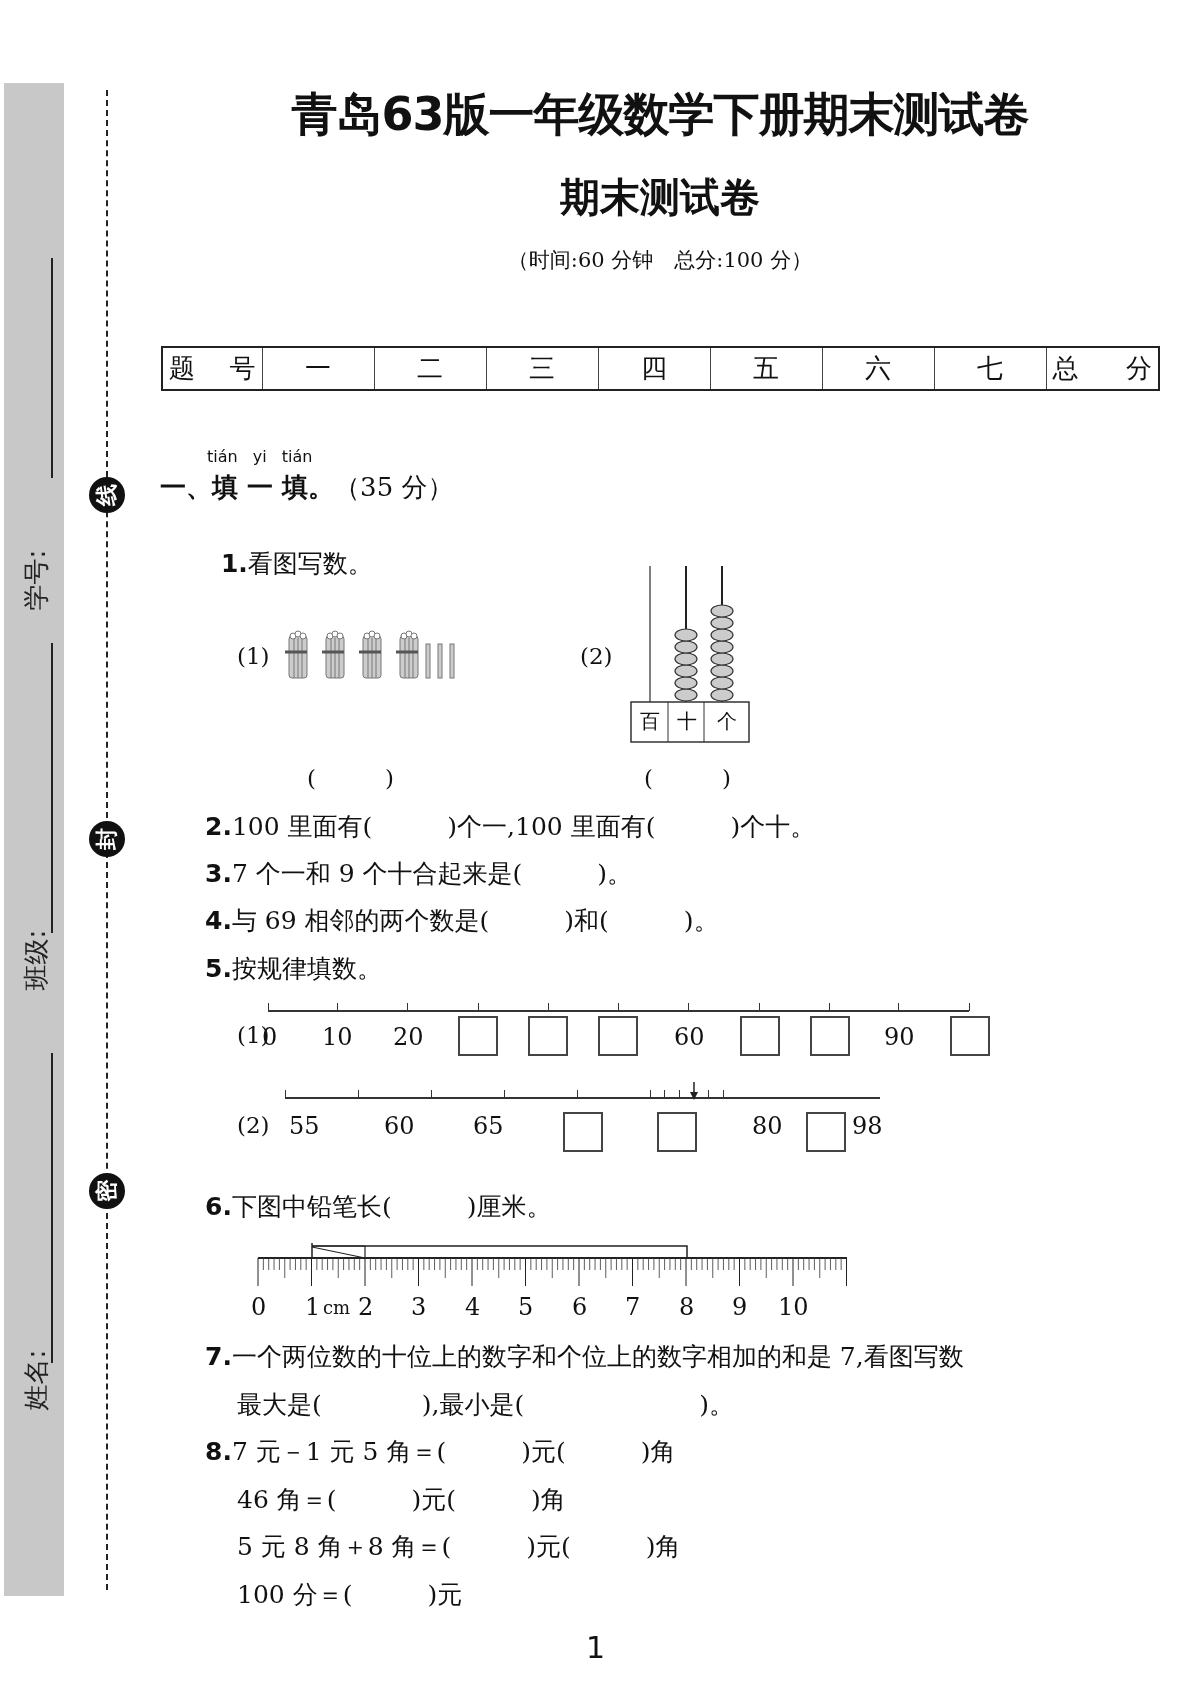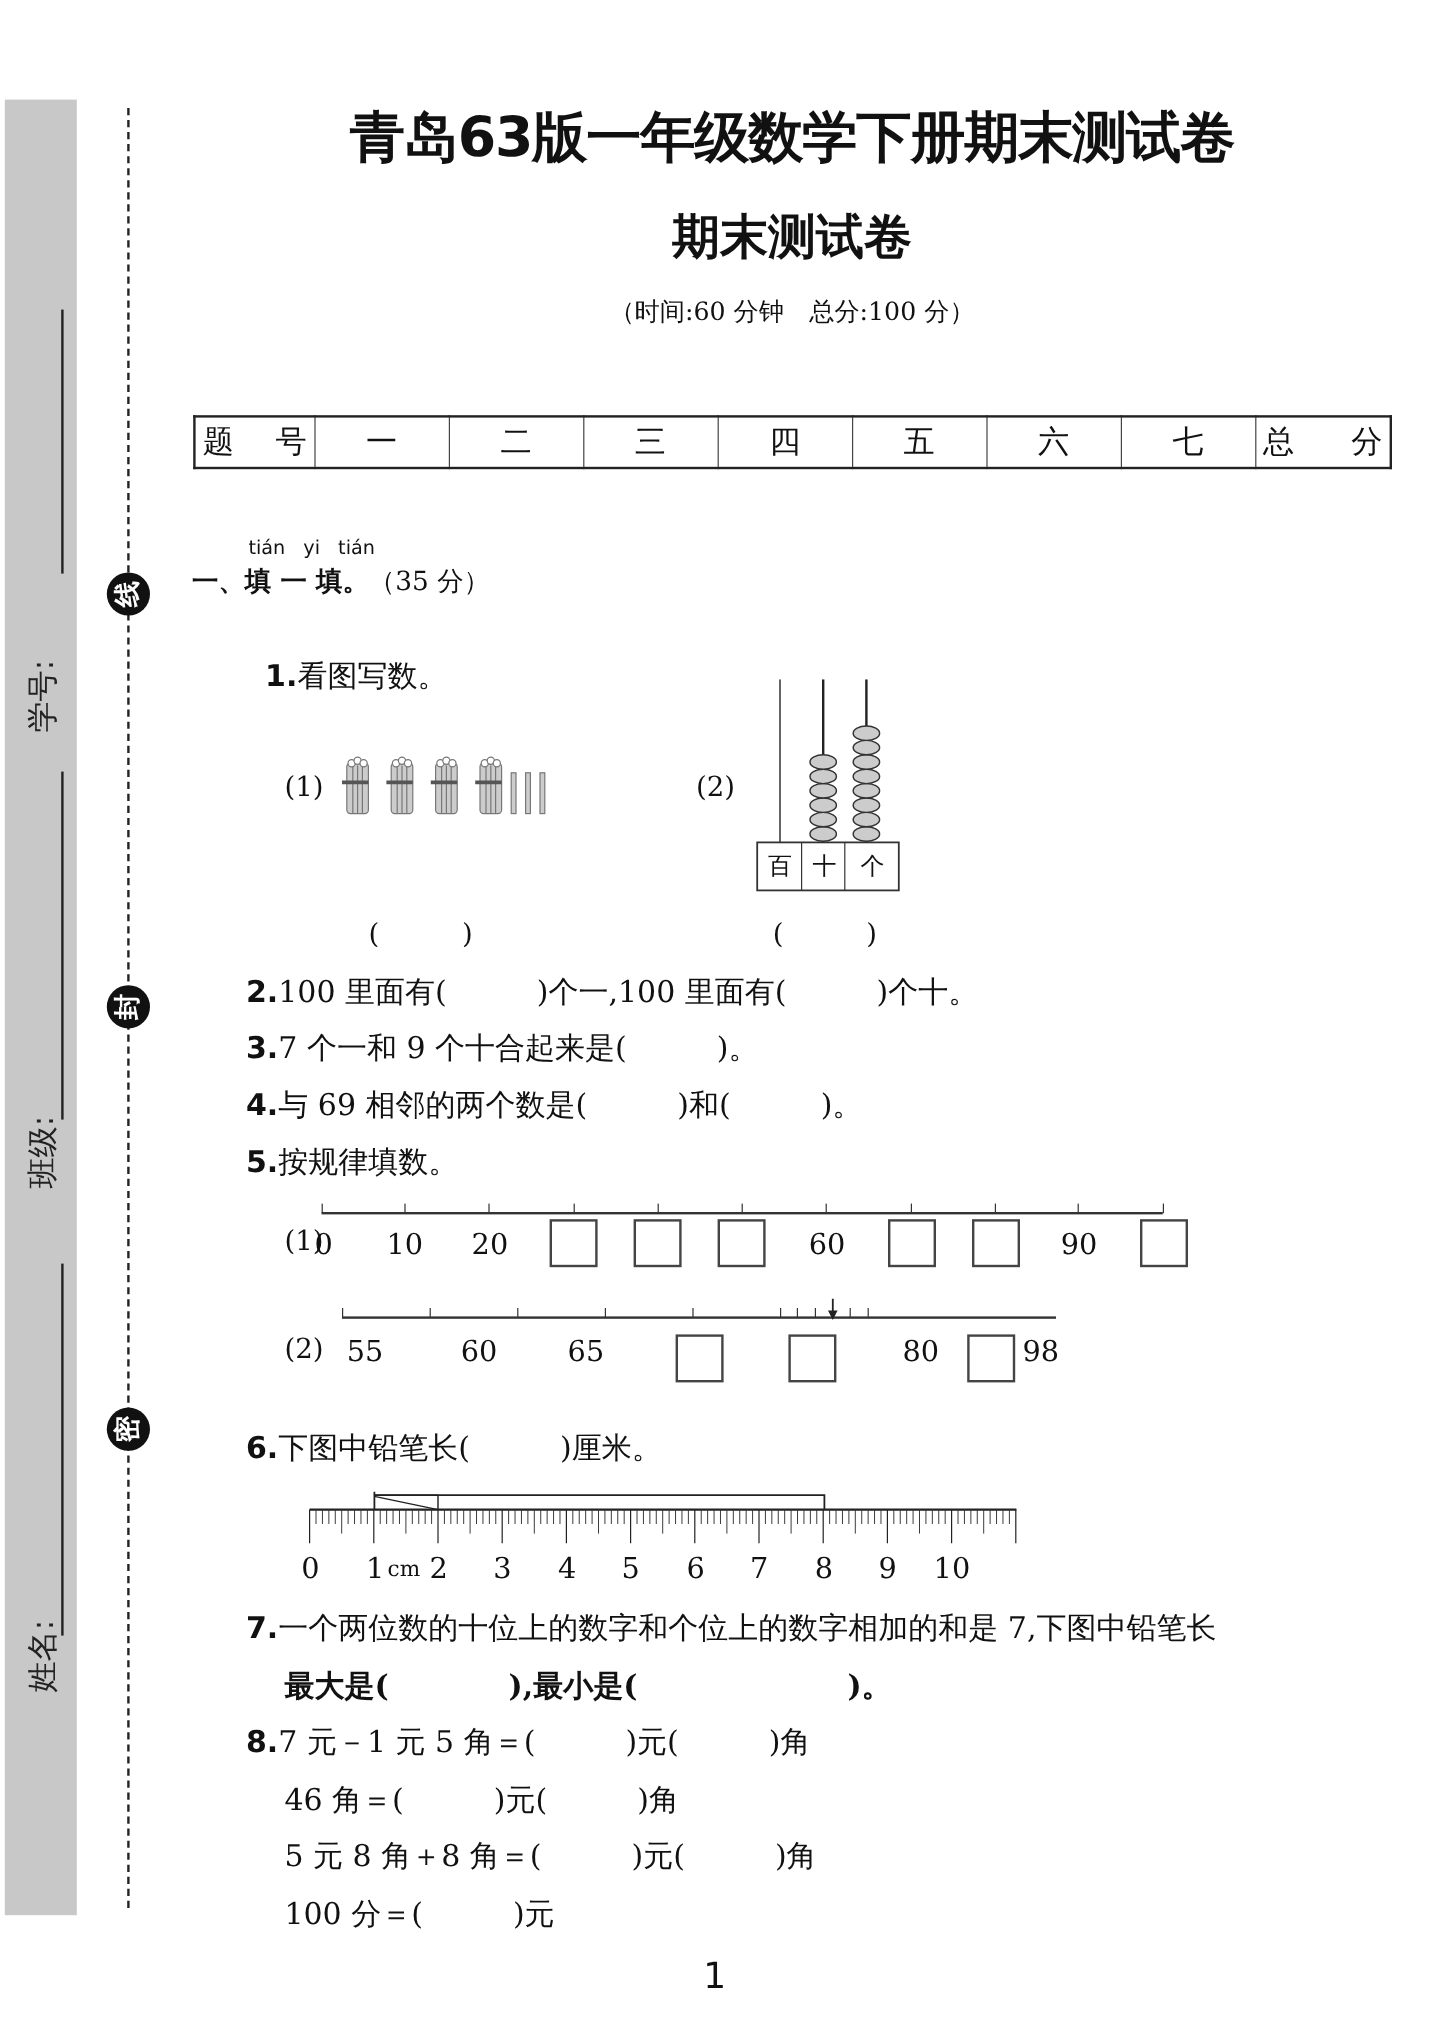--- a/index.html
+++ b/index.html
@@ -17,21 +17,21 @@
   .title { left:0; width:1320px; top:84px; text-align:center; font-family:"DejaVu Sans",sans-serif;
     font-weight:bold; font-size:46px; letter-spacing:-1px; }
   .subtitle { left:0; width:1320px; top:170px; text-align:center; font-family:"DejaVu Sans",sans-serif;
     font-weight:bold; font-size:40px; }
   .time-note { left:0; width:1320px; top:246px; text-align:center; font-size:21px; }
   table.score { position:absolute; left:161px; top:346px; border-collapse:collapse; border:2px solid #222; }
   table.score td { border:1px solid #444; height:43px; font-size:26px; text-align:center; padding:0; }
   table.score td.hd { width:100px; text-align:justify; text-align-last:justify; padding:0 6px; }
   table.score td.c { width:112px; }
   .pinyin { left:207px; top:447px; font-family:"DejaVu Sans",sans-serif; font-size:16px; word-spacing:10px; }
-  .sec-head { left:160px; top:470px; font-size:22px; }
+  .sec-head { left:160px; top:470px; font-size:26px; }
   .sec-head b { font-family:"DejaVu Sans",sans-serif; font-weight:bold; }
   .q { position:absolute; left:205px; font-size:25px; white-space:pre; }
   .qn { font-family:"DejaVu Sans",sans-serif; font-weight:bold; }
   .sub { font-size:23px; white-space:pre; }
   .numbox { position:absolute; width:40px; height:40px; border:2px solid #444; background:#fff; }
   .nl-line { position:absolute; height:2px; background:#333; }
   .tick { position:absolute; width:1px; background:#333; }
   .nl-label { position:absolute; font-size:24px; }
   .page-num { left:0; width:1191px; top:1630px; text-align:center; font-family:"DejaVu Sans",sans-serif; font-size:30px; }
 </style>
@@ -261,21 +261,21 @@
   <span style="position:absolute;left:160px">3</span>
   <span style="position:absolute;left:214px">4</span>
   <span style="position:absolute;left:267px">5</span>
   <span style="position:absolute;left:321px">6</span>
   <span style="position:absolute;left:374px">7</span>
   <span style="position:absolute;left:428px">8</span>
   <span style="position:absolute;left:481px">9</span>
   <span style="position:absolute;left:527px">10</span>
 </div>
 
-<div class="q" style="top:1340px;"><span class="qn">7.</span><span>一个两位数的十位上的数字和个位上的数字相加的和是 7,下图中铅笔长</span></div>
-<div class="q" style="left:237px;top:1388px;font-weight:bold;">最大是(　　　　),最小是(　　　　　　　)。</div>
+<div class="q" style="top:1340px;"><span class="qn">7.</span><span>一个两位数的十位上的数字和个位上的数字相加的和是 7,看图写数</span></div>
+<div class="q" style="left:237px;top:1388px;">最大是(　　　　),最小是(　　　　　　　)。</div>
 
 <div class="q" style="top:1435px;"><span class="qn">8.</span><span>7 元－1 元 5 角＝(　　　)元(　　　)角</span></div>
 <div class="q" style="left:237px;top:1483px;">46 角＝(　　　)元(　　　)角</div>
 <div class="q" style="left:237px;top:1530px;">5 元 8 角＋8 角＝(　　　)元(　　　)角</div>
 <div class="q" style="left:237px;top:1578px;">100 分＝(　　　)元</div>
 
 <div class="abs page-num">1</div>
 
 </body></html>

